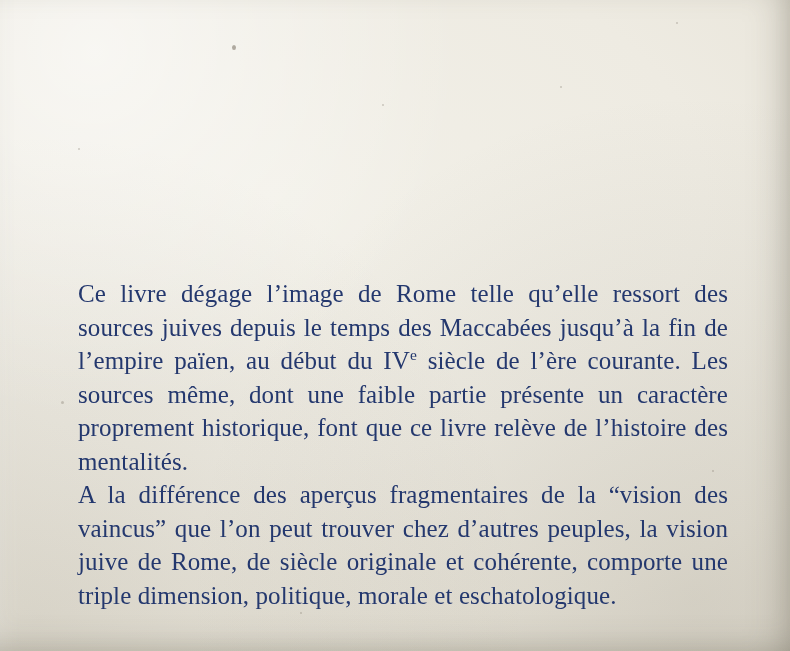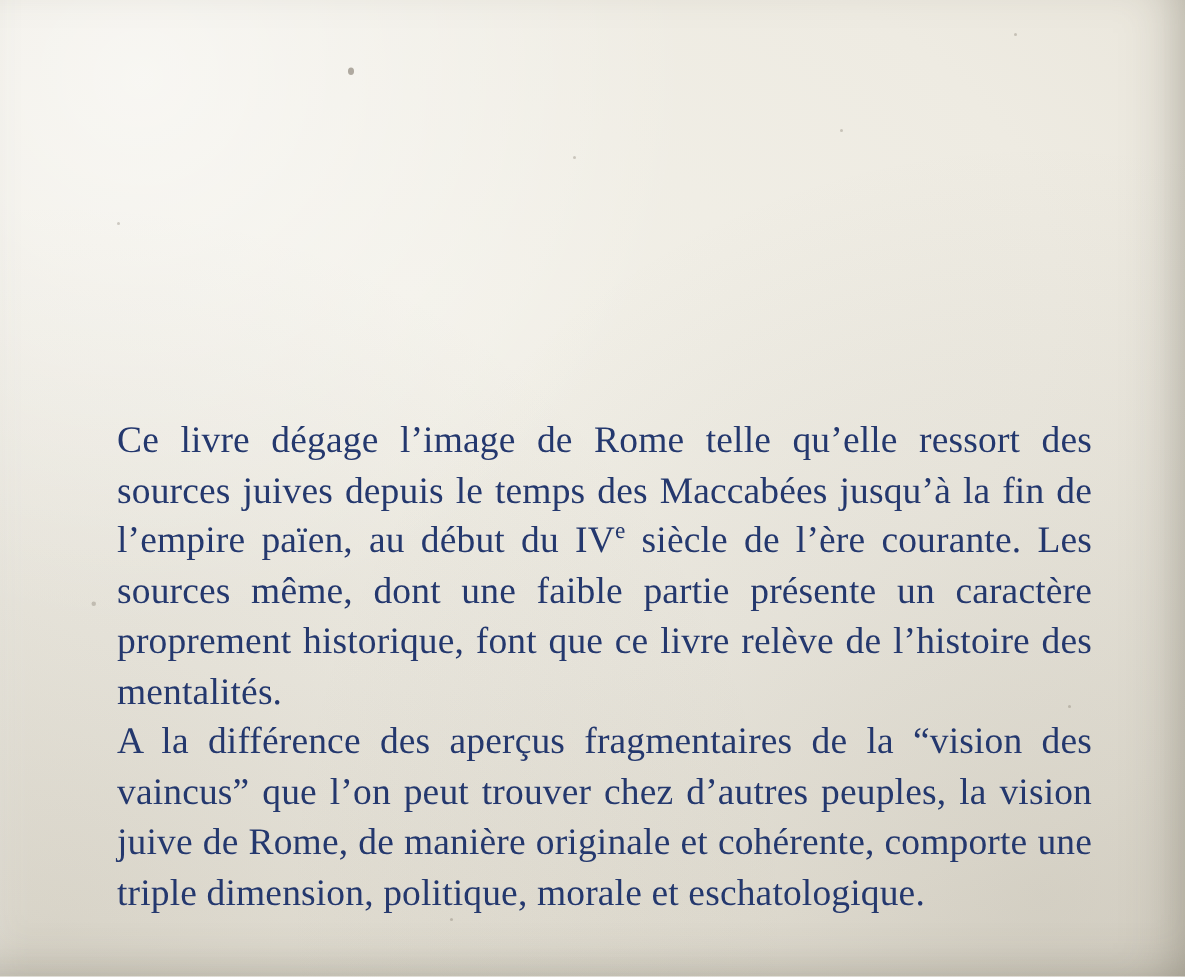--- a/index.html
+++ b/index.html
@@ -84,18 +84,18 @@
   <div class="speck" style="left:560px; top:86px; width:2px; height:2px;"></div>
   <div class="speck" style="left:676px; top:22px; width:2px; height:2px;"></div>
   <div class="speck" style="left:61px; top:401px; width:3px; height:3px;"></div>
   <div class="speck" style="left:712px; top:470px; width:2px; height:2px;"></div>
   <div class="speck" style="left:300px; top:612px; width:2px; height:2px;"></div>
 
   <div id="text-block">
 
     <p class="para1"><span>Ce livre dégage l’image de Rome telle qu’elle ressort des sources juives depuis le temps des Maccabées jusqu’à la fin de l’empire païen, au début du IV</span><span class="sup">e</span><span> siècle de l’ère courante. Les sources même, dont une faible partie présente un caractère proprement historique, font que ce livre relève de l’histoire des mentalités.</span></p>
 
-    <p class="para2"><span>A la différence des aperçus fragmentaires de la “vision des vaincus” que l’on peut trouver chez d’autres peuples, la vision juive de Rome, de manière originale et cohérente, comporte une triple dimension, politique, morale et eschatologique.</span></p>
+    <p class="para2"><span>A la différence des aperçus fragmentaires de la “vision des vaincus” que l’on peut trouver chez d’autres peuples, la vision juive de Rome, de siècle originale et cohérente, comporte une triple dimension, politique, morale et eschatologique.</span></p>
 
   </div>
 
   <div class="edge-shadow"></div>
 </div>
 
 </body></html>

